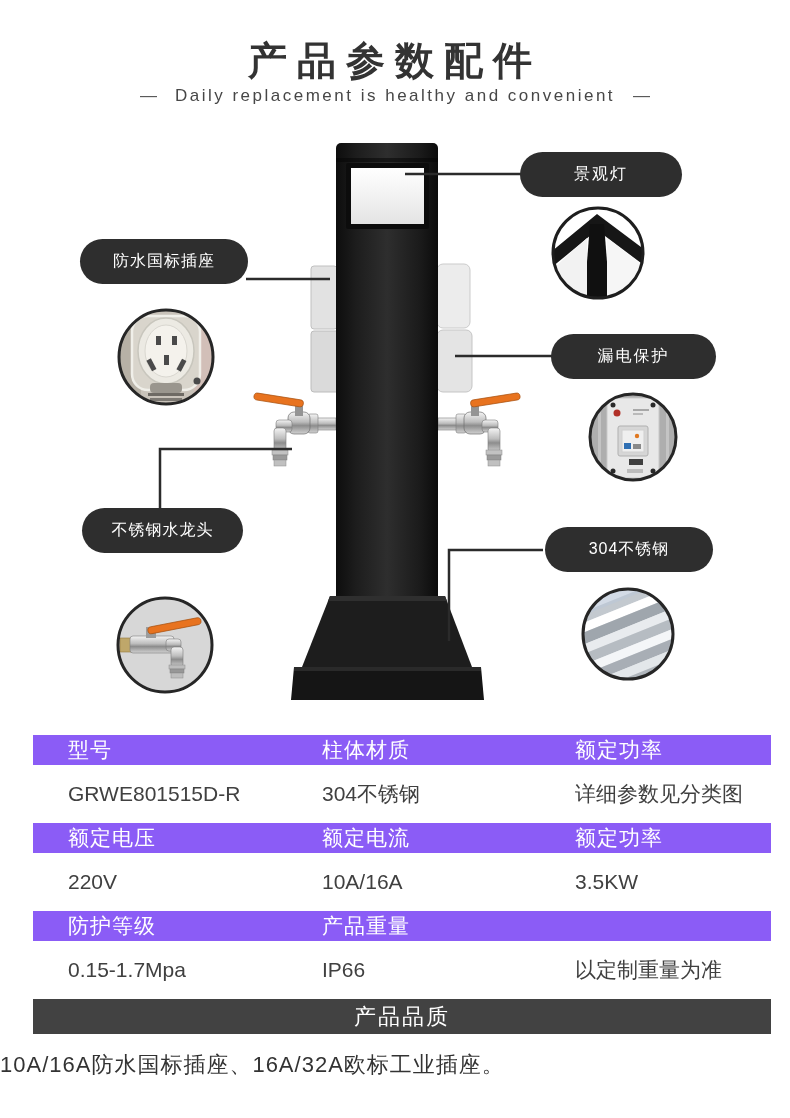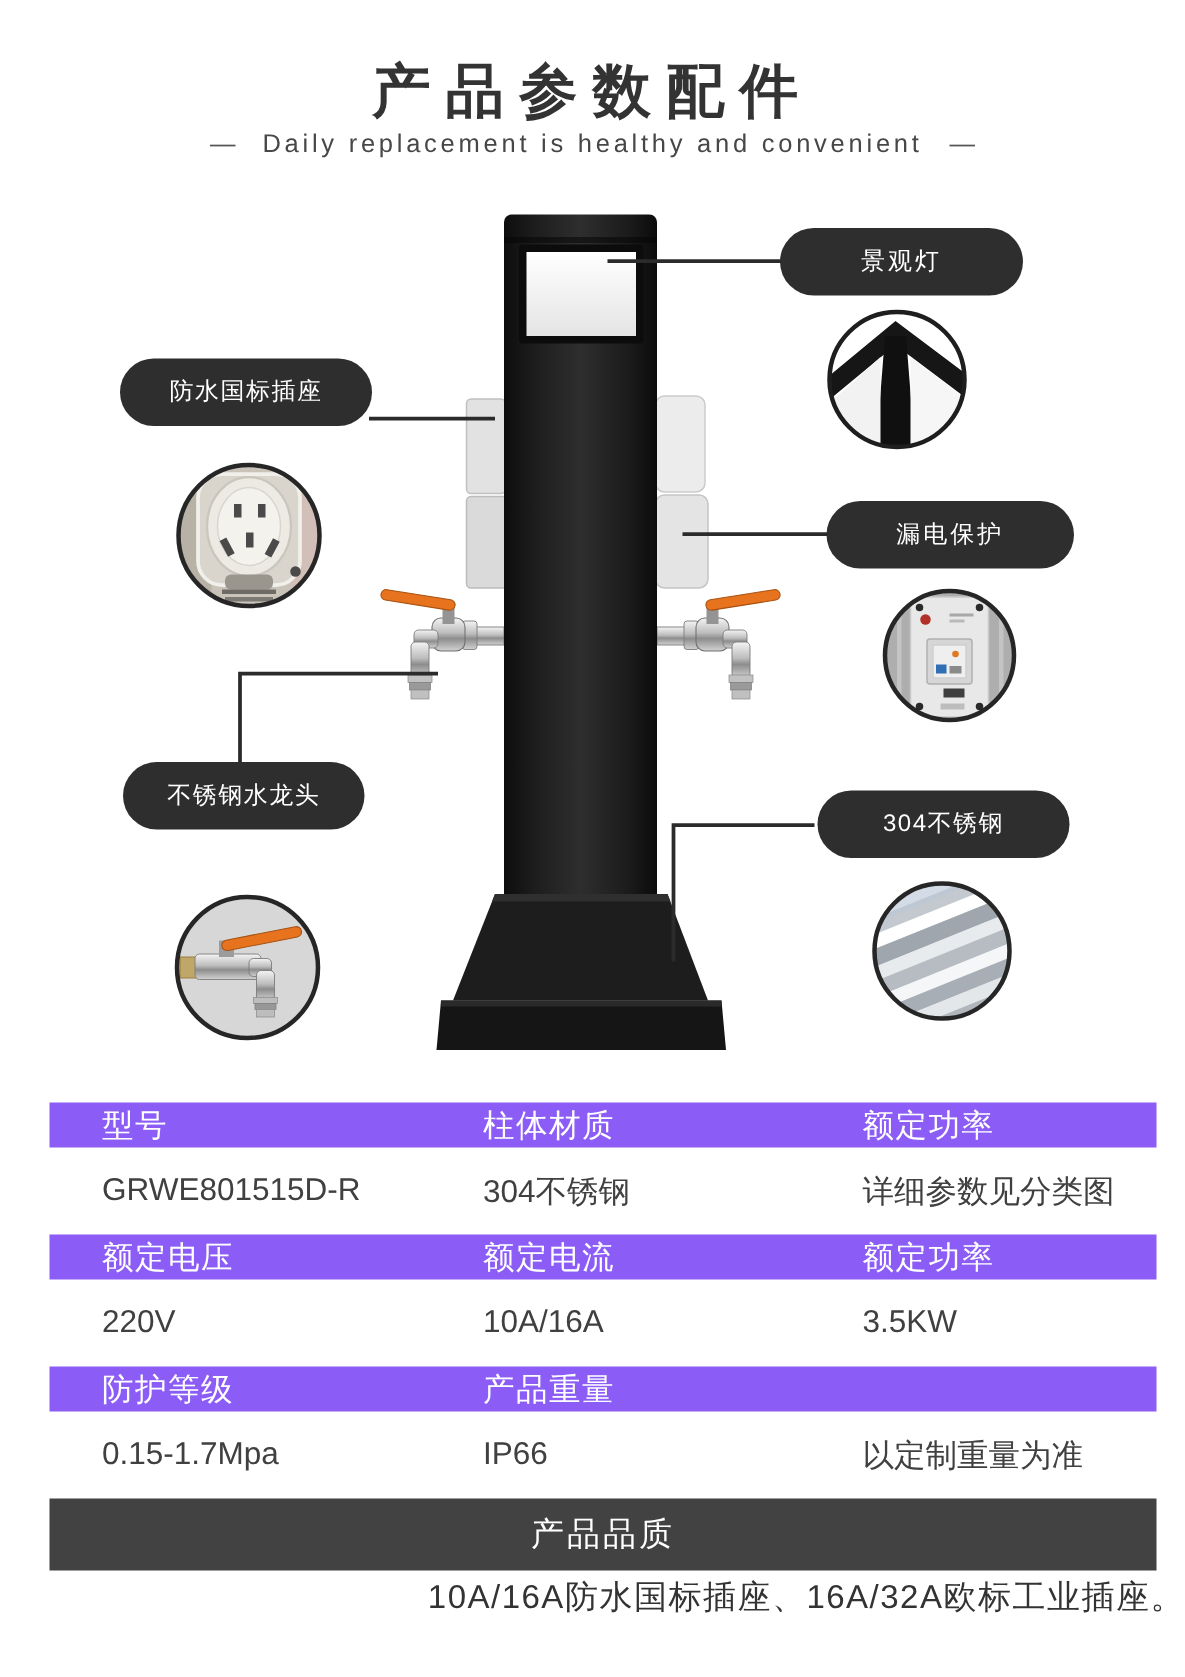--- a/index.html
+++ b/index.html
@@ -29,23 +29,23 @@
 
   
   .spec { position:absolute; left:33px; top:735px; width:738px; }
   .spec-bar { height:30px; background:#8b5cf6; display:grid;
               grid-template-columns:289px 253px 1fr; align-items:center;
               color:#ffffff; font-size:21px; letter-spacing:1px; }
   .spec-bar span:first-child { padding-left:35px; }
   .spec-values { height:58px; display:grid; grid-template-columns:289px 253px 1fr;
                  align-items:center; color:#404040; font-size:21px; }
   .spec-values span:first-child { padding-left:35px; }
-  .quality-bar { height:48px; background:#424242; color:#ffffff; font-size:22px;
+  .quality-bar { height:35px; background:#424242; color:#ffffff; font-size:22px;
                  letter-spacing:2px; display:flex; align-items:center; justify-content:center; }
-  .quality-note { position:absolute; left:0; top:1050px; width:790px; text-align:right;
+  .quality-note { position:absolute; left:0; top:1050px; width:790px; text-align:left;
                   font-size:22px; color:#333333; letter-spacing:1px; }
 </style>
 </head>
 <body>
 
 <div class="page">
 
   <div class="title">产品参数配件</div>
   <div class="subtitle">
     <span class="dash">—</span>

